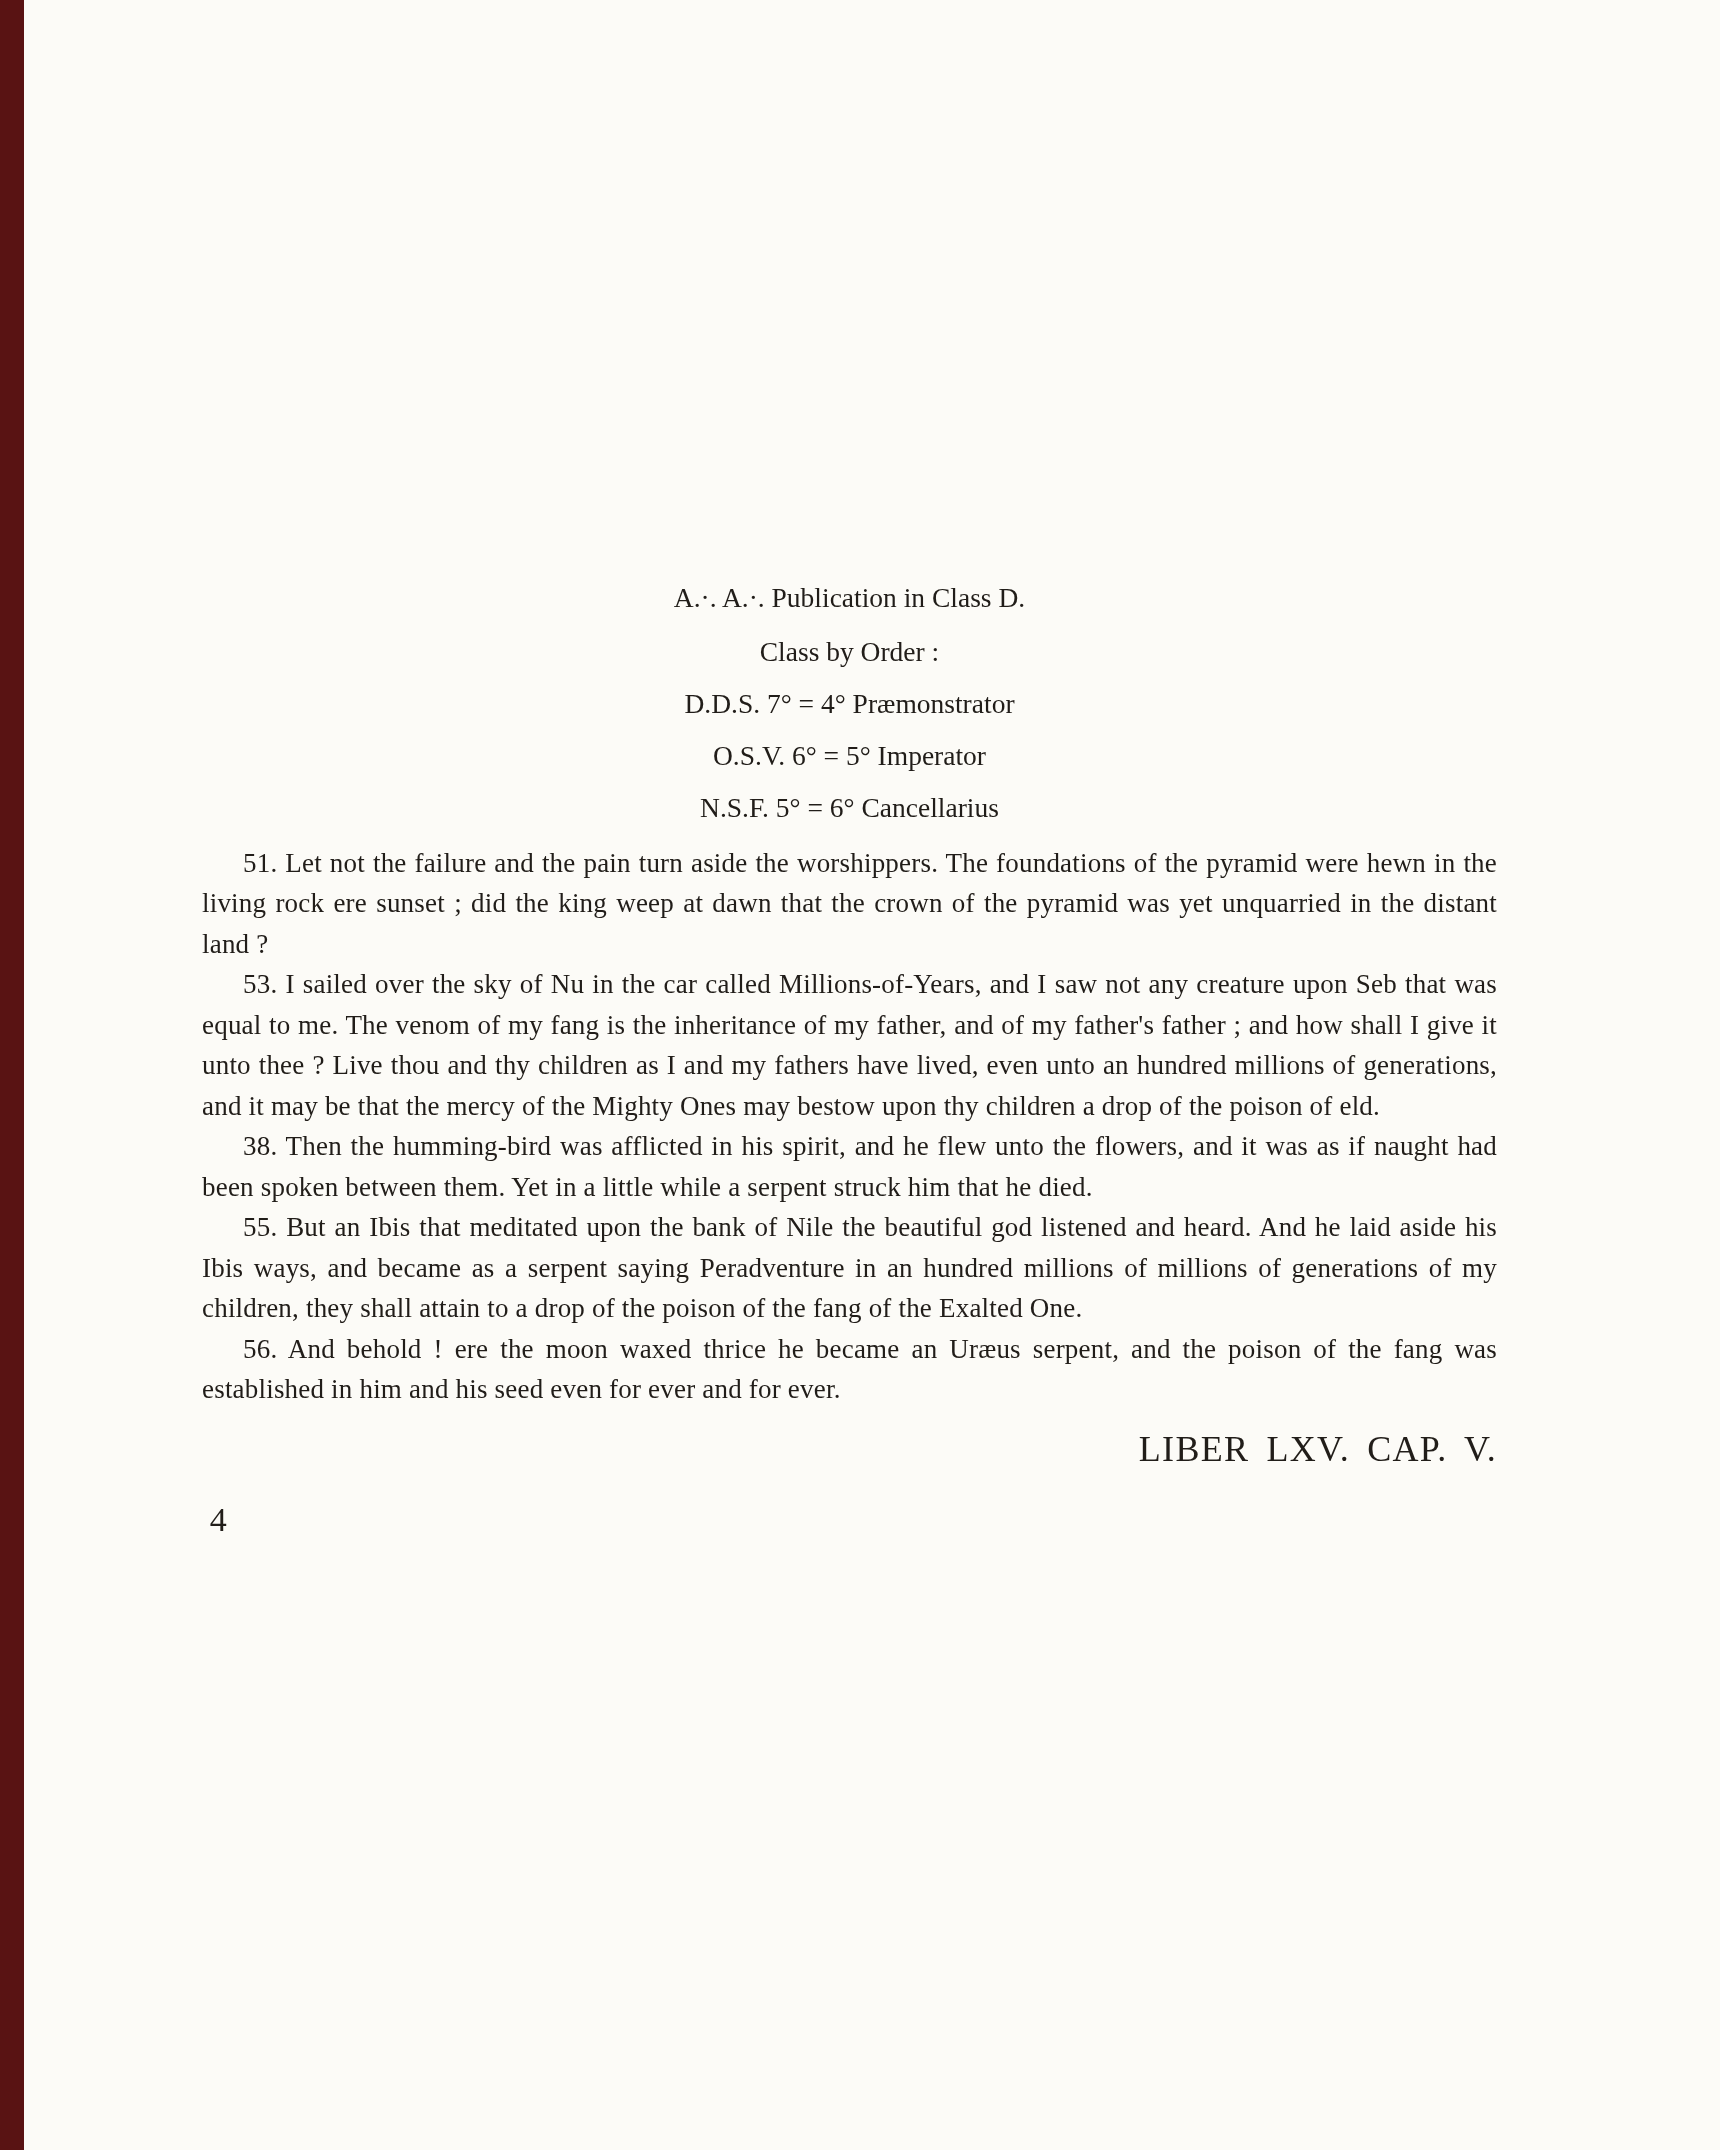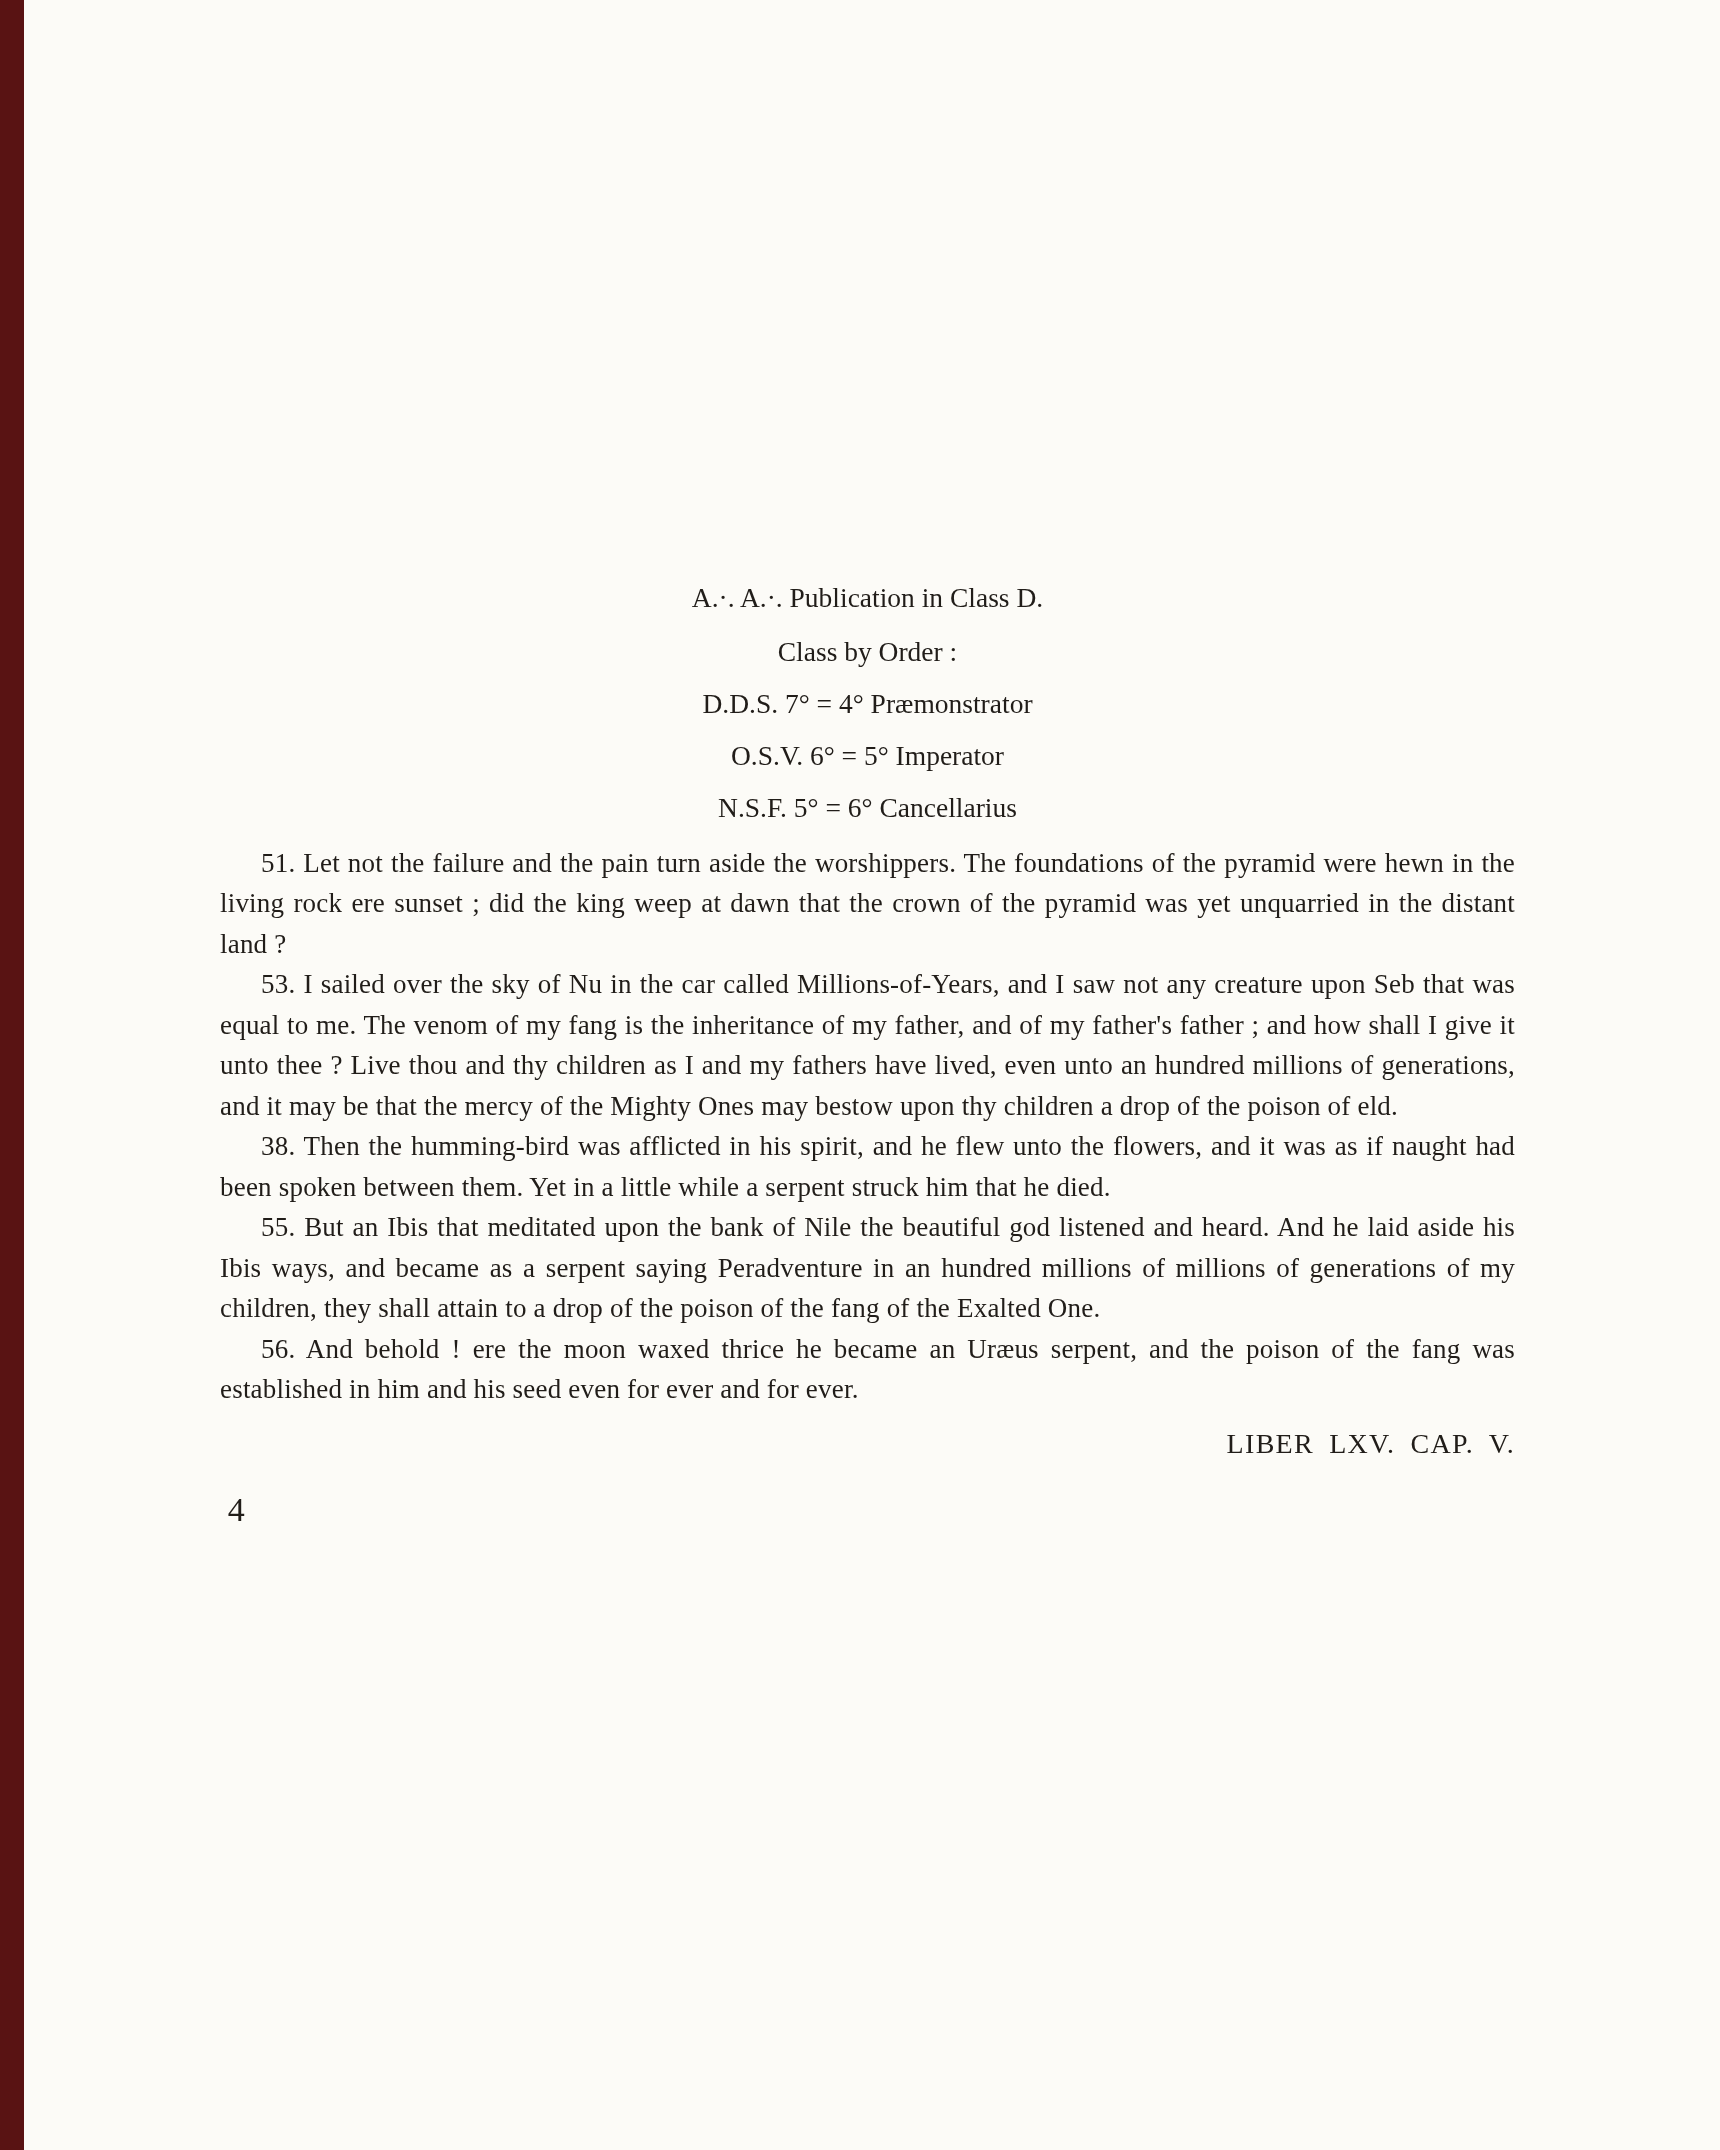--- a/index.html
+++ b/index.html
@@ -18,21 +18,21 @@
   }
   
   .edge-left {
     position: absolute;
     left: 0; top: 0;
     width: 24px; height: 2344px;
     background: #591313;
   }
   .content {
     position: absolute;
-    left: 220px;
+    left: 202px;
     top: 581px;
     width: 1295px;
   }
   .heading {
     text-align: center;
     font-size: 27.5px;
     line-height: 1.2;
   }
   .h-line {
     margin-bottom: 19px;
@@ -46,21 +46,21 @@
     text-align: justify;
     letter-spacing: 0.2px;
   }
   .body-text p {
     margin: 0;
     text-indent: 41px;
   }
   .colophon {
     margin-top: 18px;
     text-align: right;
-    font-size: 28px;
+    font-size: 36px;
     letter-spacing: 1.3px;
     word-spacing: 6.9px;
   }
   .page-number {
     margin-top: 31px;
     margin-left: 7.7px;
     font-size: 34px;
     text-align: left;
   }
 </style>

